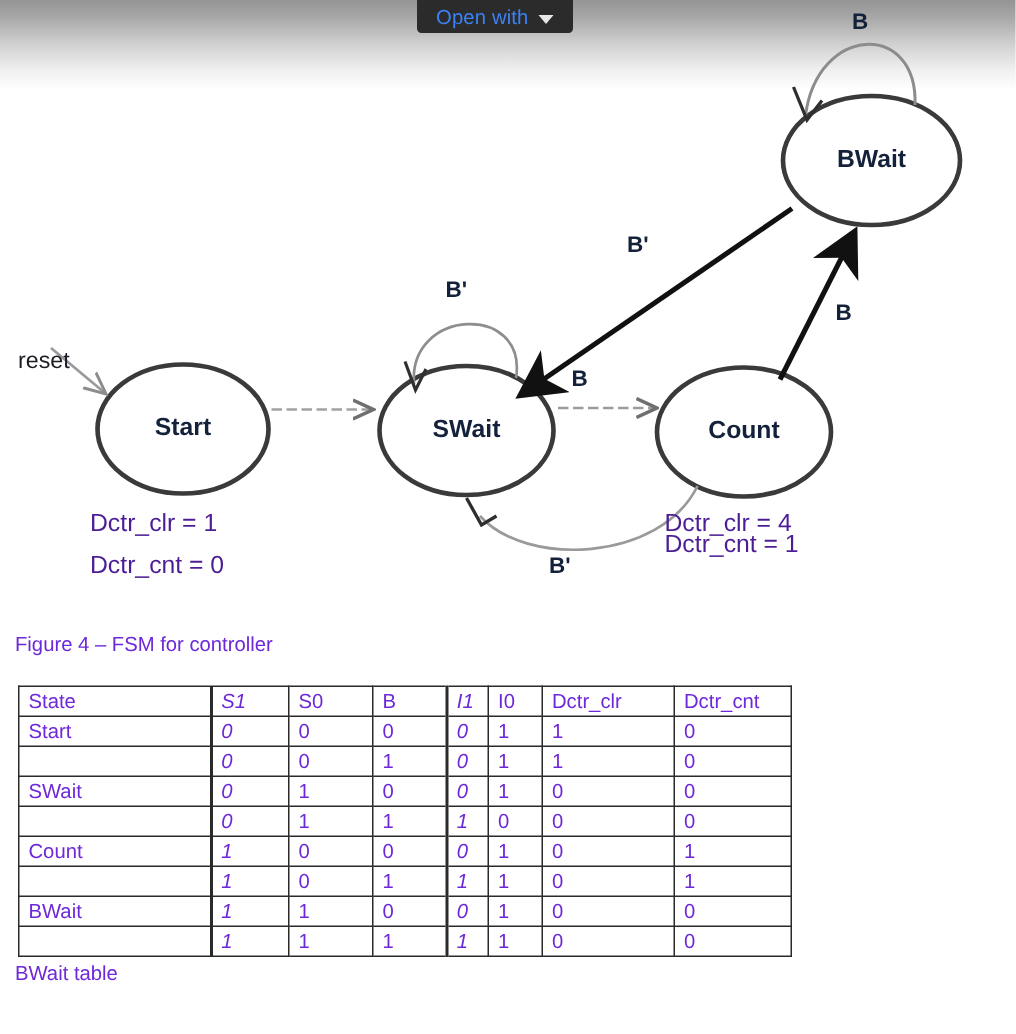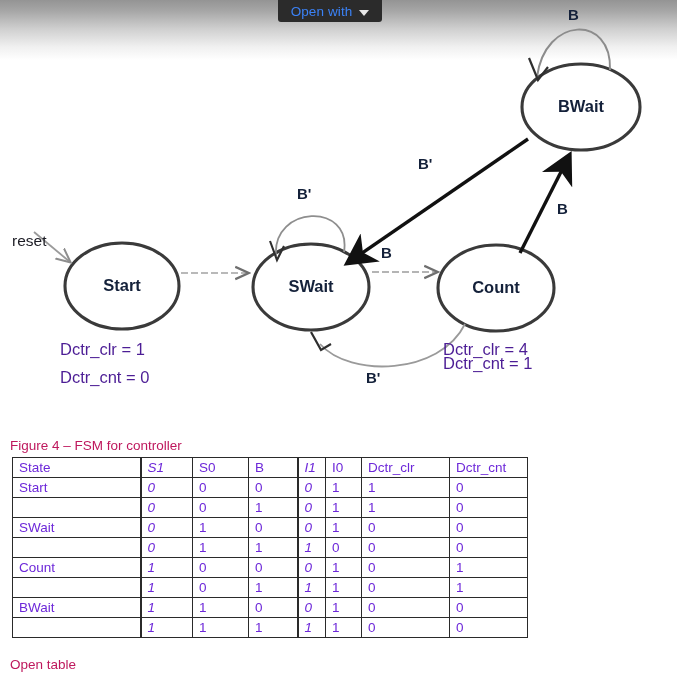--- a/index.html
+++ b/index.html
@@ -93,23 +93,22 @@
     position: absolute;
     font-size: 16.5px;
     color: #4c1d95;
     white-space: nowrap;
   }
 
   
   .caption {
     position: absolute;
     font-size: 13.5px;
-    color: #be185d;
-    white-space: nowrap;
-    margin-top: 16px;
+    color: #6d28d9;
+    white-space: nowrap;
   }
   #figure-caption { left: 10px; top: 422px; }
   #table-caption  { left: 10px; top: 641px; }
 
   
   #state-table-wrap {
     position: absolute;
     left: 12px;
     top: 457px;
     width: 515px;
@@ -322,13 +321,13 @@
           <td>1</td>
           <td class="sec-left">1</td>
           <td>1</td>
           <td>0</td>
           <td>0</td>
         </tr>
       </tbody>
   </table>
 </div>
 
-<div class="caption" id="table-caption">Open table</div>
+<div class="caption" id="table-caption">BWait table</div>
 
 </body></html>

